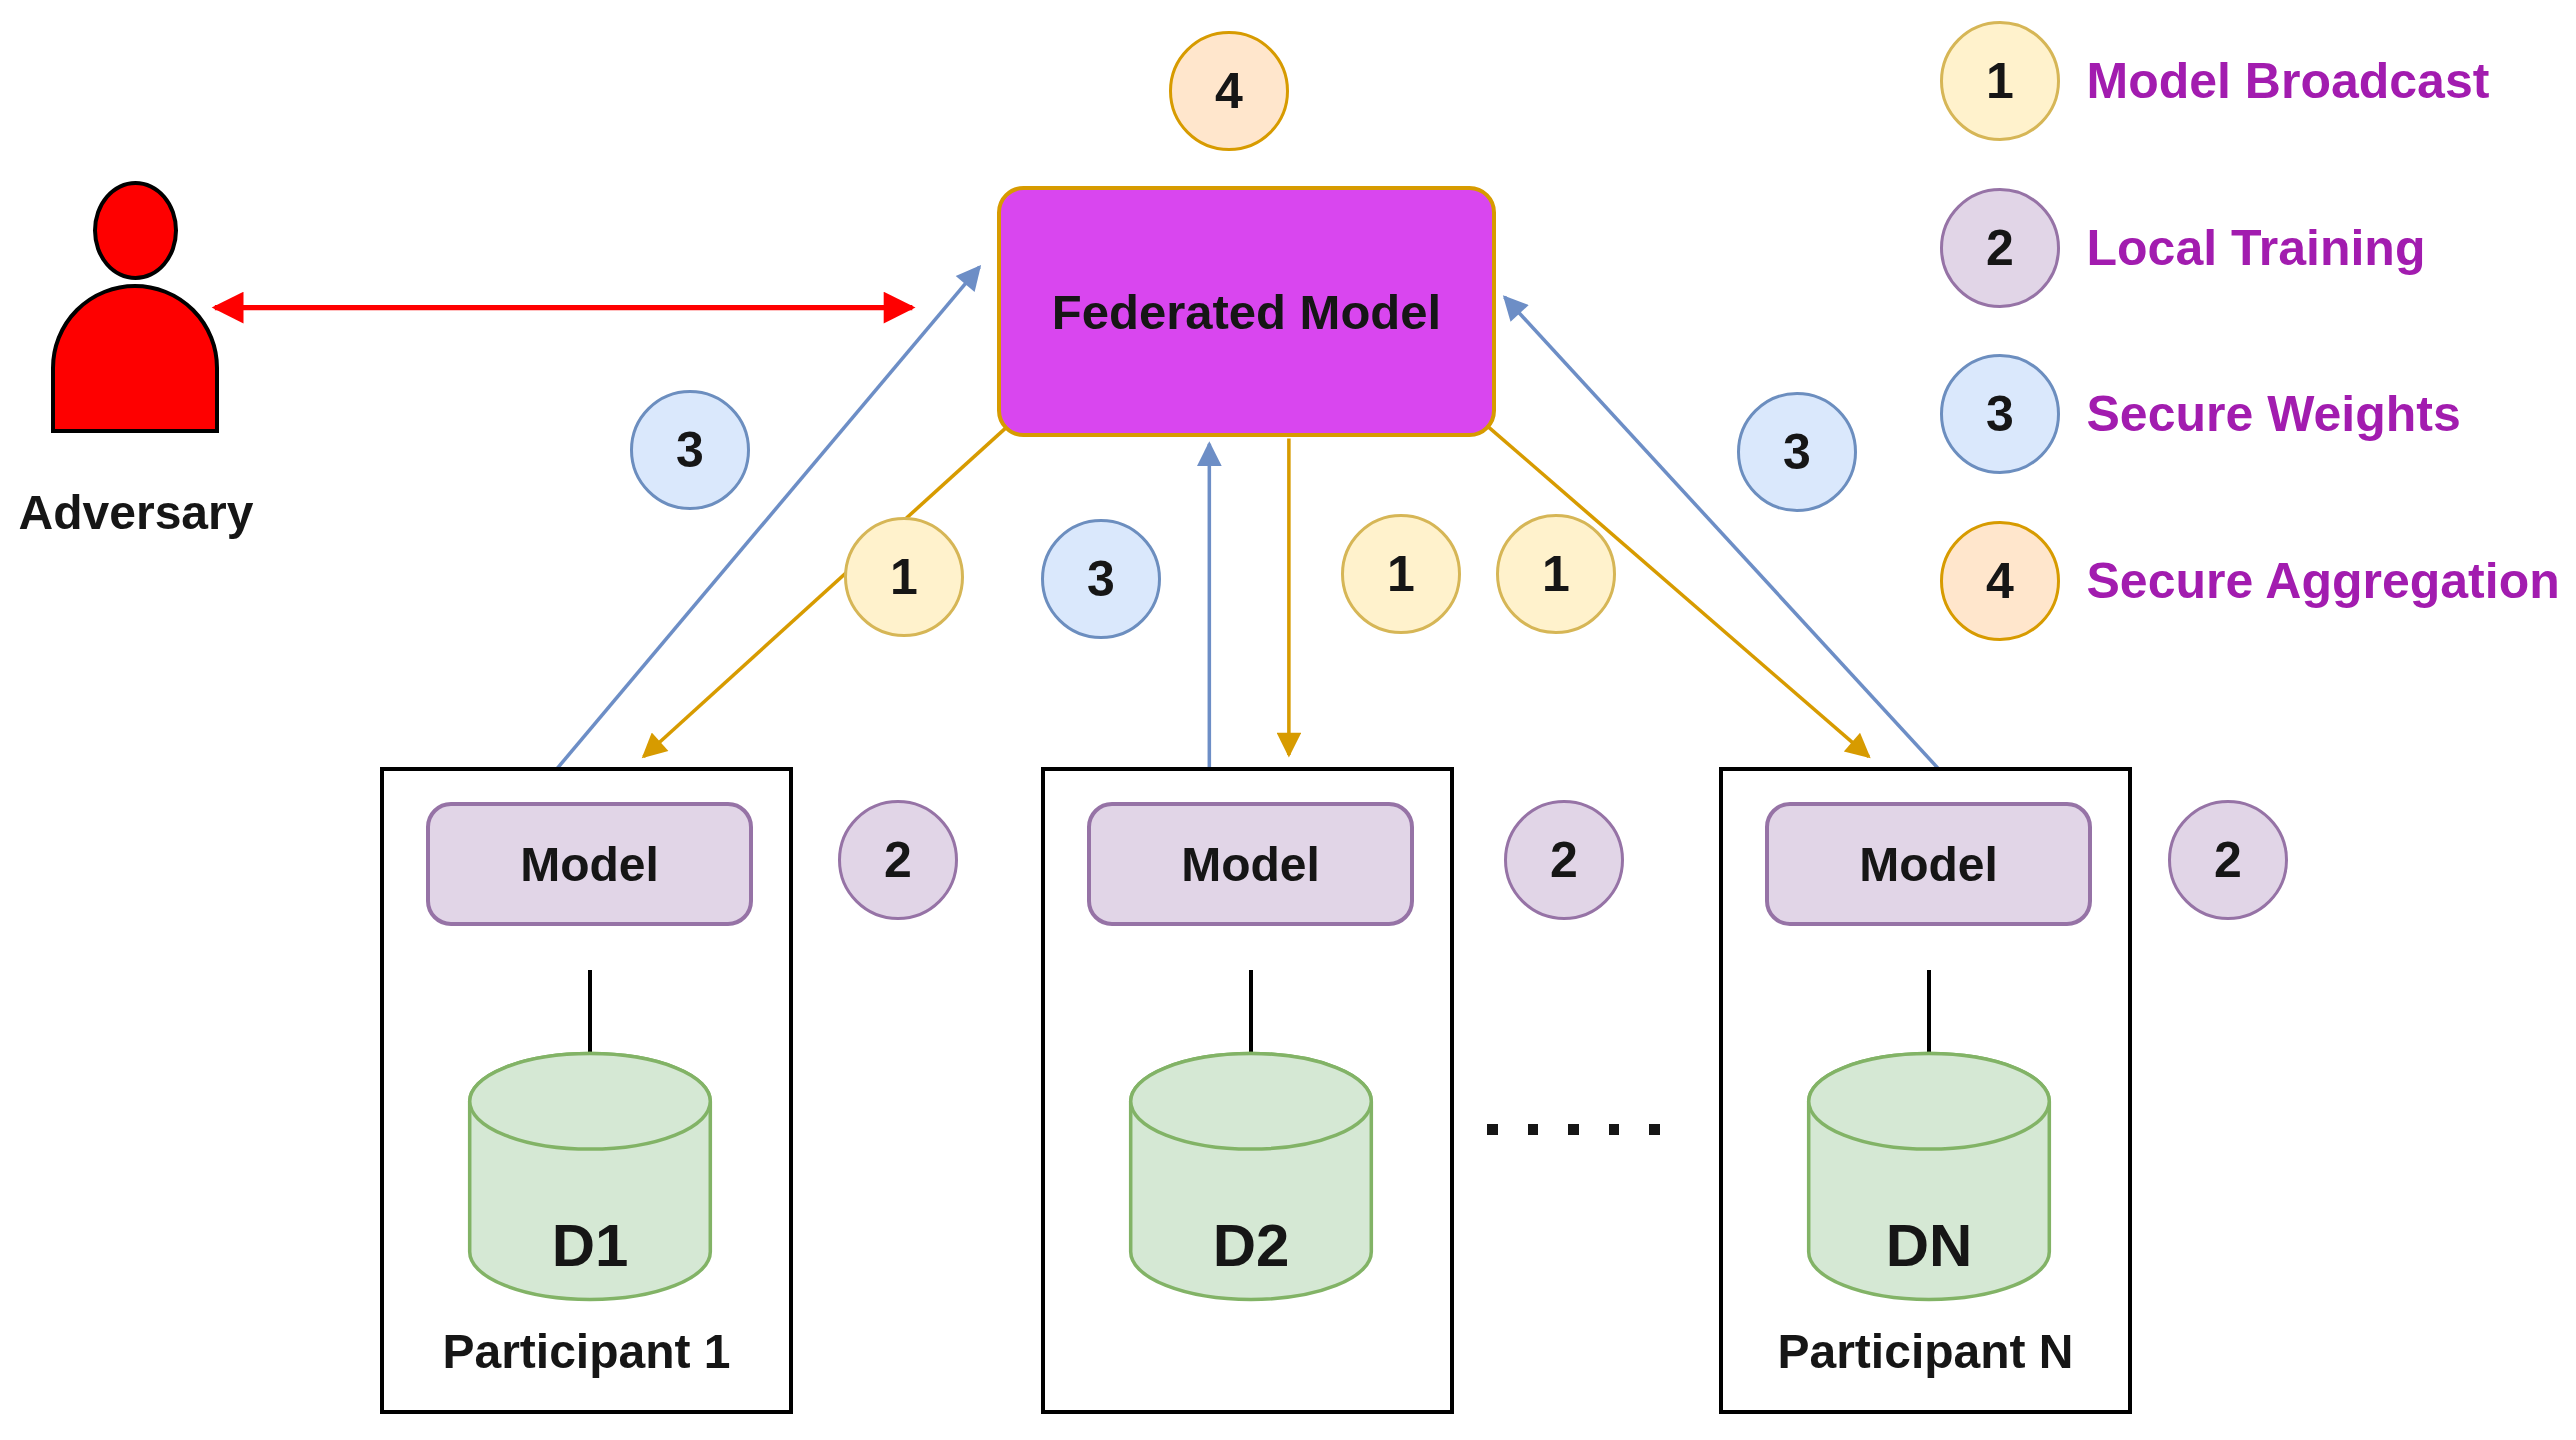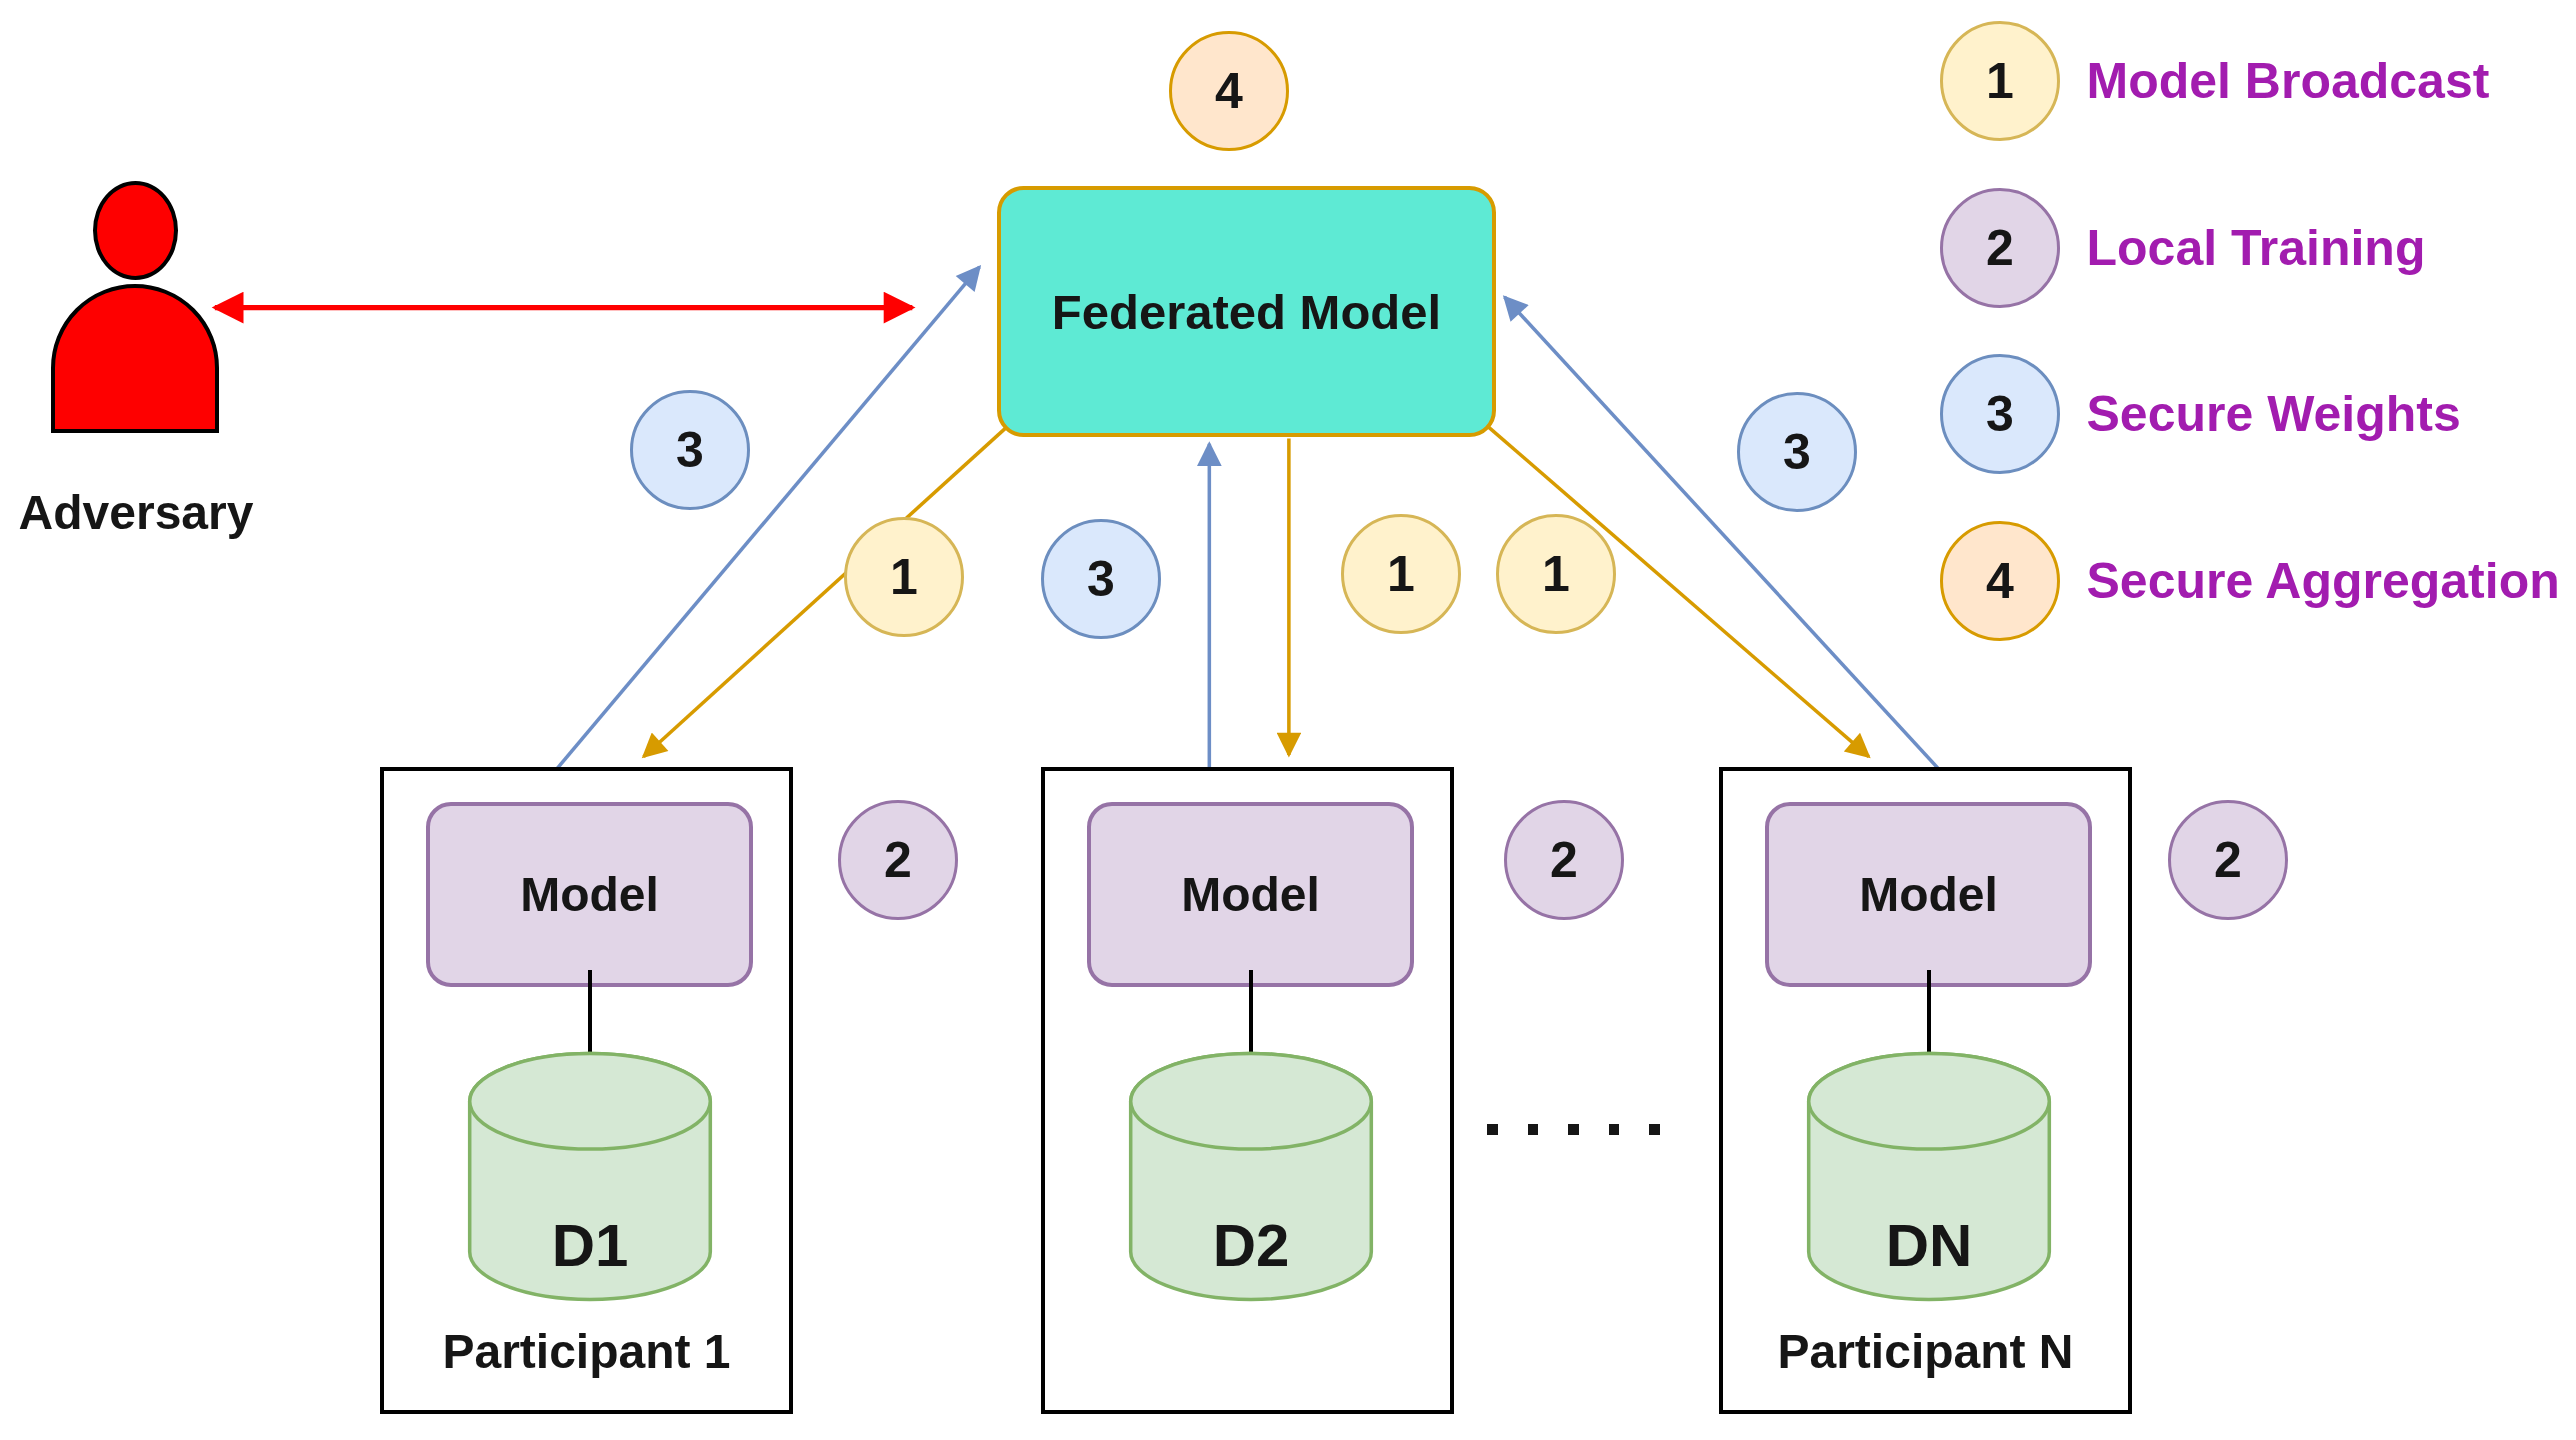--- a/index.html
+++ b/index.html
@@ -17,38 +17,38 @@
   }
   .float { position:absolute; }
   .c-broadcast   { background:#fff2cc; border-color:#d6b656; }
   .c-training    { background:#e1d5e7; border-color:#9673a6; }
   .c-weights     { background:#dae8fc; border-color:#6c8ebf; }
   .c-aggregation { background:#ffe6cc; border-color:#d79b00; }
 
   
   .federated {
     position:absolute; left:997px; top:186px; width:499px; height:251px;
-    background:#5eead4; border:4.4px solid #d79b00; border-radius:26.5px; box-sizing:border-box;
+    background:#d946ef; border:4.4px solid #d79b00; border-radius:26.5px; box-sizing:border-box;
     display:flex; align-items:center; justify-content:center;
     font-size:49px; font-weight:700; z-index:2;
   }
 
   
   .adv-head { position:absolute; left:93px; top:181px; width:85px; height:99px;
     background:#fe0000; border:4.4px solid #000; border-radius:50%; box-sizing:border-box; z-index:2; }
   .adv-body { position:absolute; left:51px; top:284px; width:168px; height:149px;
     background:#fe0000; border:4.4px solid #000; border-radius:84px 84px 0 0; box-sizing:border-box; z-index:2; }
   .adv-label { position:absolute; left:0; top:461px; width:272px; text-align:center;
     font-size:48px; font-weight:700; z-index:2;margin-top:24px; }
 
   
   .participant { position:absolute; top:767px; width:413px; height:647px;
     background:#ffffff; border:4.4px solid #000; box-sizing:border-box; z-index:2; }
   .p1 { left:380px; } .p2 { left:1041px; } .pn { left:1719px; }
-  .model-box { position:absolute; left:42px; top:31px; width:327px; height:185px;
+  .model-box { position:absolute; left:42px; top:31px; width:327px; height:124px;
     background:#e1d5e7; border:4.4px solid #9673a6; border-radius:25px; box-sizing:border-box;
     display:flex; align-items:center; justify-content:center; font-size:48px; font-weight:700; }
   .connector { position:absolute; left:204px; top:199px; width:3.5px; height:85px; background:#000; }
   .cylinder  { position:absolute; left:82px; top:279px; }
   .db-label  { position:absolute; left:82px; top:440px; width:248px; text-align:center;
     font-size:60px; font-weight:700; }
   .p-name    { position:absolute; left:0; top:553px; width:100%; text-align:center;
     font-size:48px; font-weight:700; }
 
   

